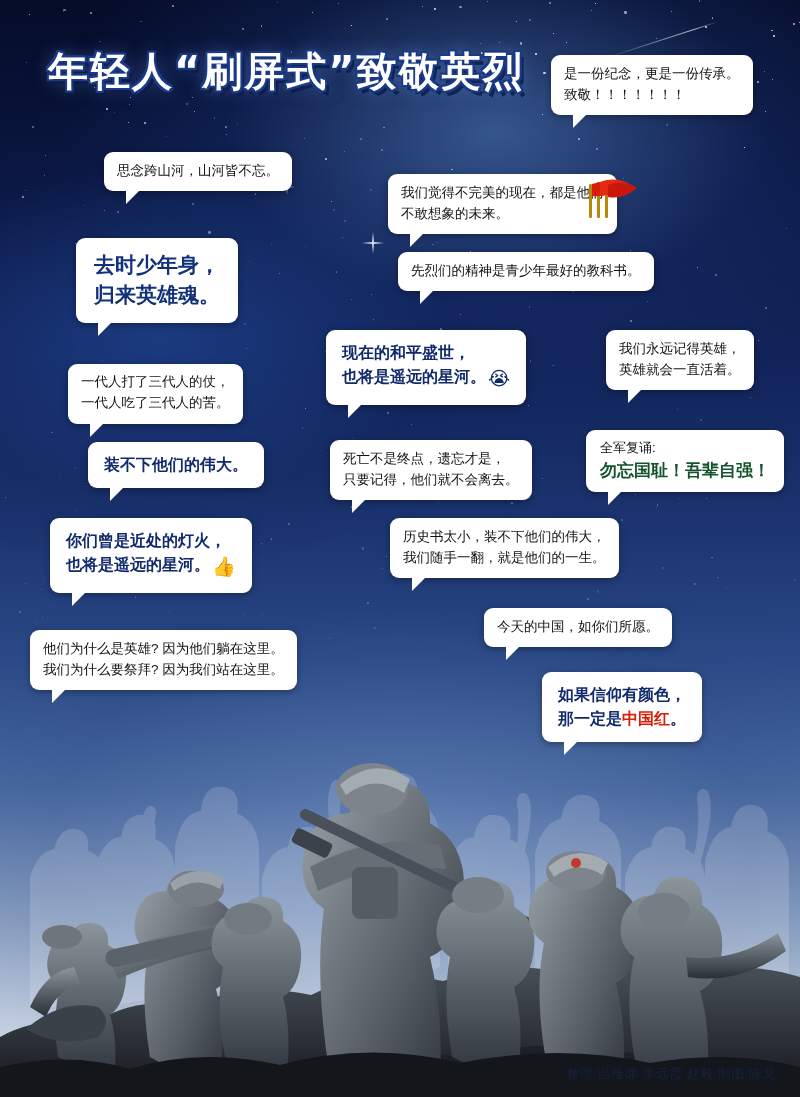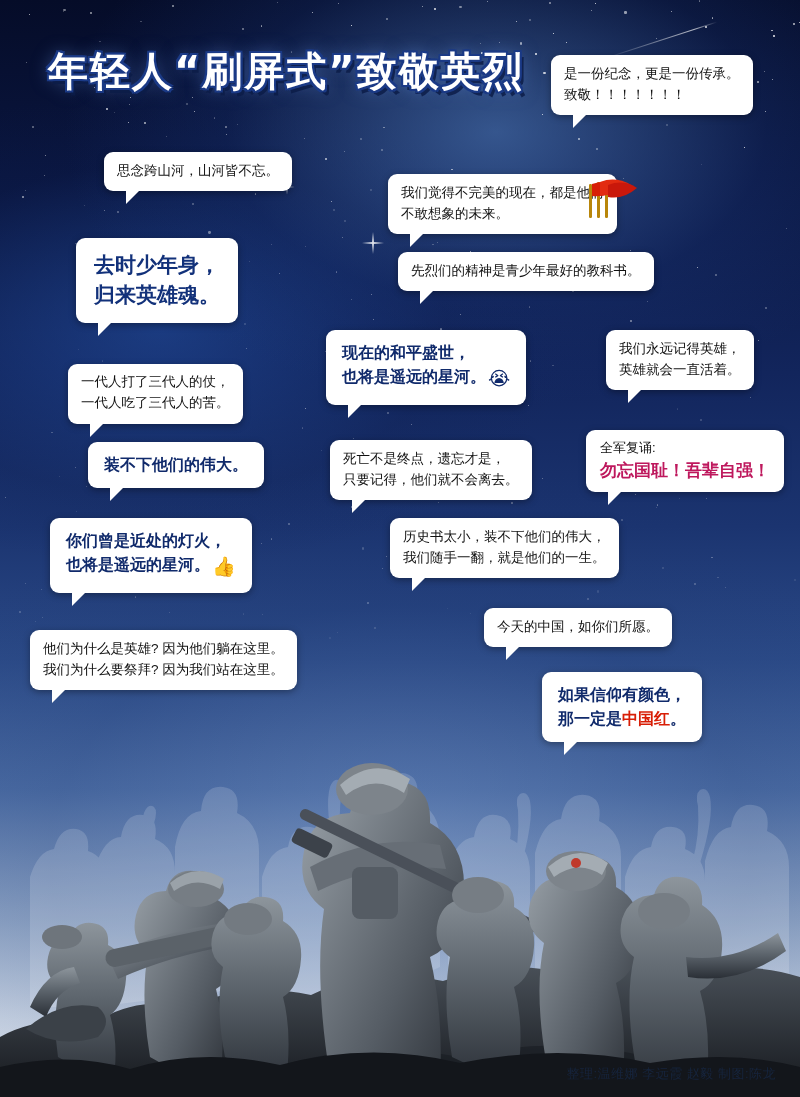--- a/index.html
+++ b/index.html
@@ -132,21 +132,21 @@
     color: #12317a;
   }
   .mid {
     font-size: 16px;
     font-weight: bold;
     line-height: 1.5;
     padding: 11px 16px;
     color: #102a6b;
   }
   .accent-red { color: #d81e06; }
-  .blue-strong { color: #be185d; }
+  .blue-strong { color: #14532d; }
 
   .emoji {
     font-size: 19px;
     vertical-align: -3px;
     margin-left: 2px;
   }
 
   
   .flags {
     position: absolute;

